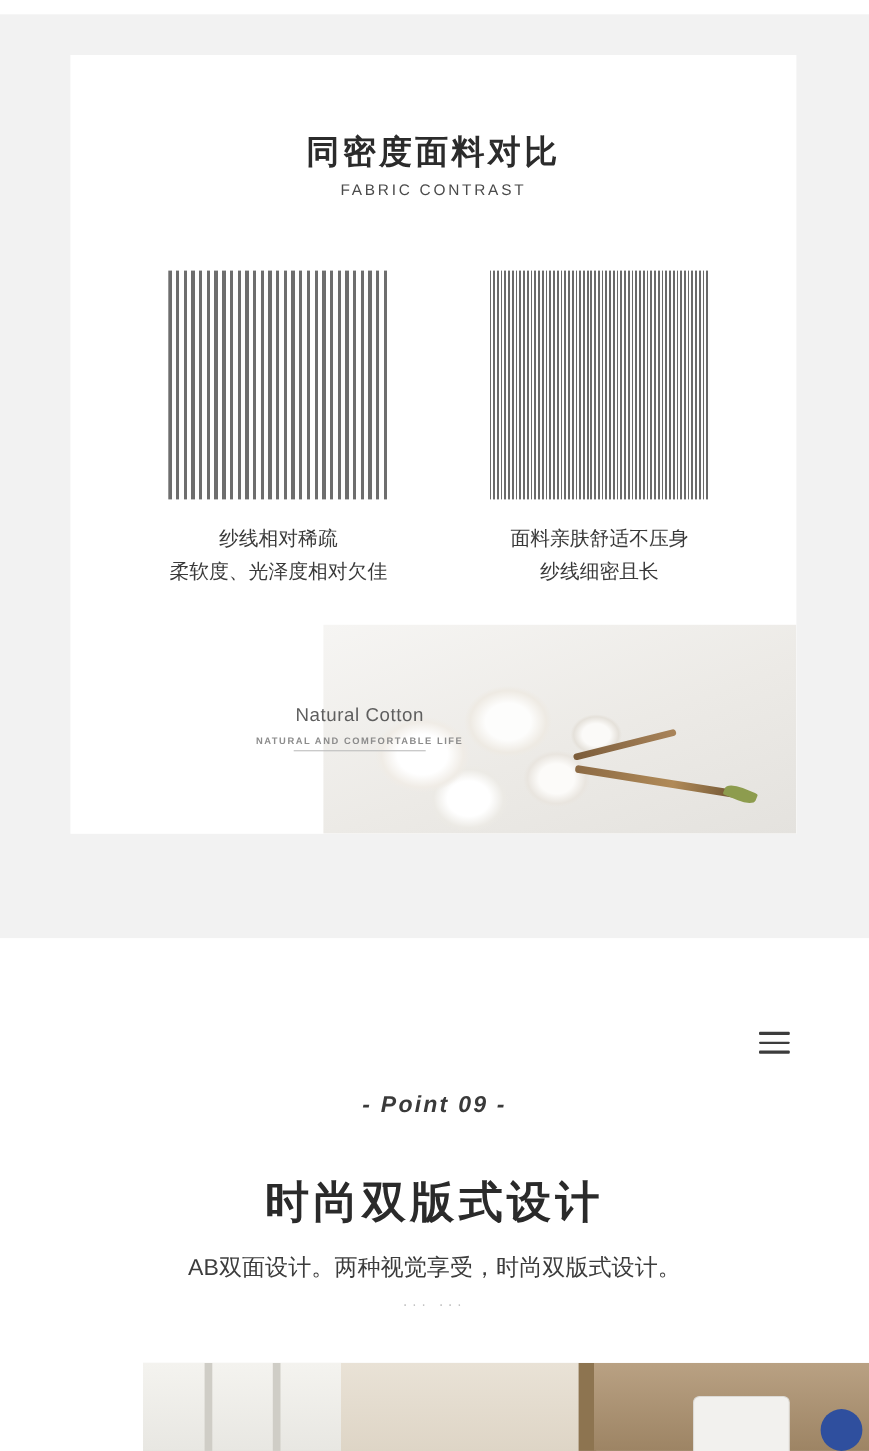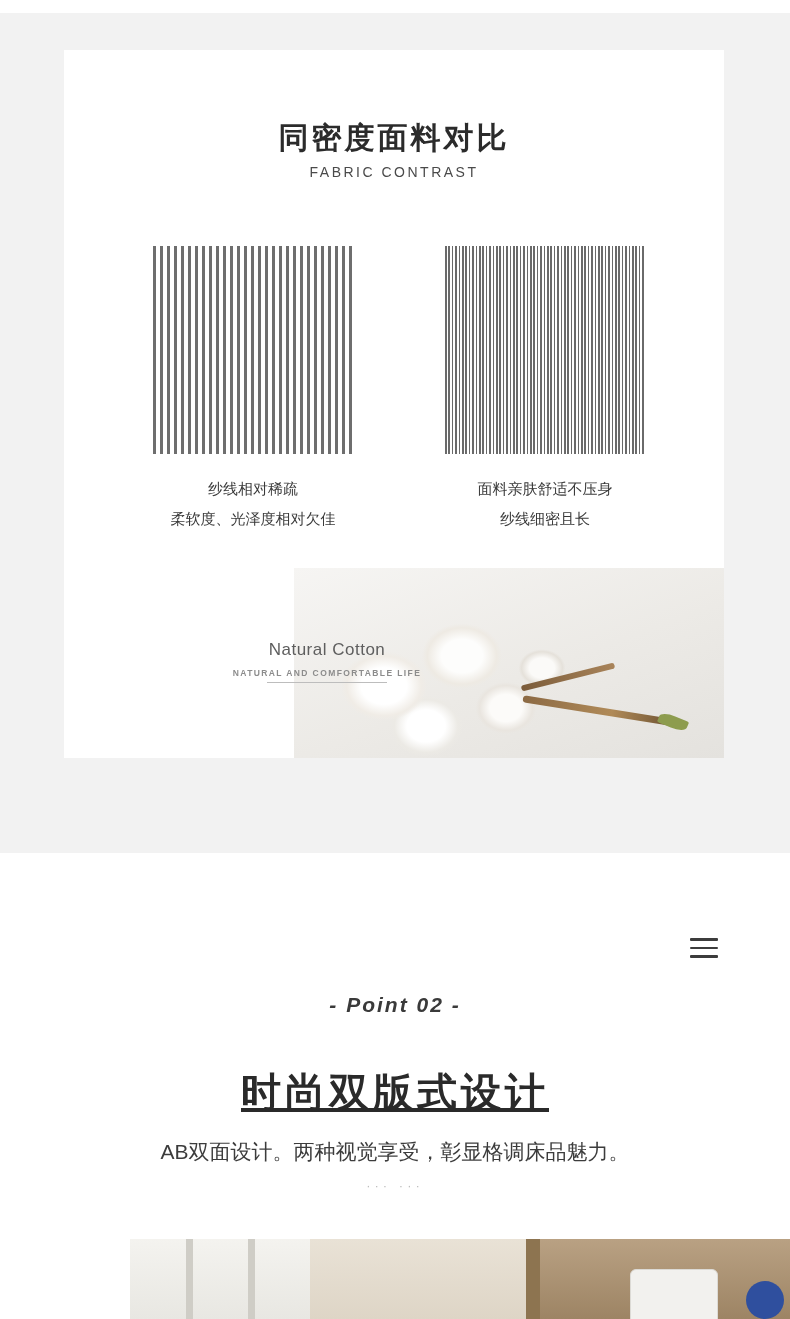--- a/index.html
+++ b/index.html
@@ -87,21 +87,21 @@
       rgba(255,255,255,0) 0px, rgba(255,255,255,0) 4px,
       rgba(255,255,255,0.9) 4px, rgba(255,255,255,0.9) 5.2px
     );
   }
 
   .caption {
     position: absolute;
     top: 424px;
     width: 260px;
     text-align: center;
-    font-size: 15px;
+    font-size: 18px;
     line-height: 30px;
     color: #3a3a3a;
   }
   .caption.left  { left: 59px; }
   .caption.right { left: 351px; }
 
   .cotton-wrap {
     position: absolute;
     left: 0;
     bottom: 0;
@@ -225,21 +225,20 @@
   .point-heading {
     position: absolute;
     left: 0;
     top: 212px;
     width: 790px;
     text-align: center;
     font-size: 40px;
     font-weight: bold;
     letter-spacing: 4px;
     color: #2a2a2a;
-    text-decoration: underline;
   }
   .point-desc {
     position: absolute;
     left: 0;
     top: 285px;
     width: 790px;
     text-align: center;
     font-size: 21px;
     color: #3c3c3c;
   }
@@ -363,25 +362,25 @@
 </div>
 
 <div class="section-point">
 
   <div class="menu-icon">
     <span></span>
     <span></span>
     <span></span>
   </div>
 
-  <div class="point-label">- Point 02 -</div>
+  <div class="point-label">- Point 09 -</div>
 
   <div class="point-heading">时尚双版式设计</div>
 
-  <div class="point-desc">AB双面设计。两种视觉享受，彰显格调床品魅力。</div>
+  <div class="point-desc">AB双面设计。两种视觉享受，时尚双版式设计。</div>
 
   <div class="point-dots">···  ···</div>
 </div>
 
 <div class="room-strip">
   <div class="room-window">
     <div class="frame-v" style="left:56px;"></div>
     <div class="frame-v" style="left:118px;"></div>
   </div>
   <div class="room-wall"></div>

